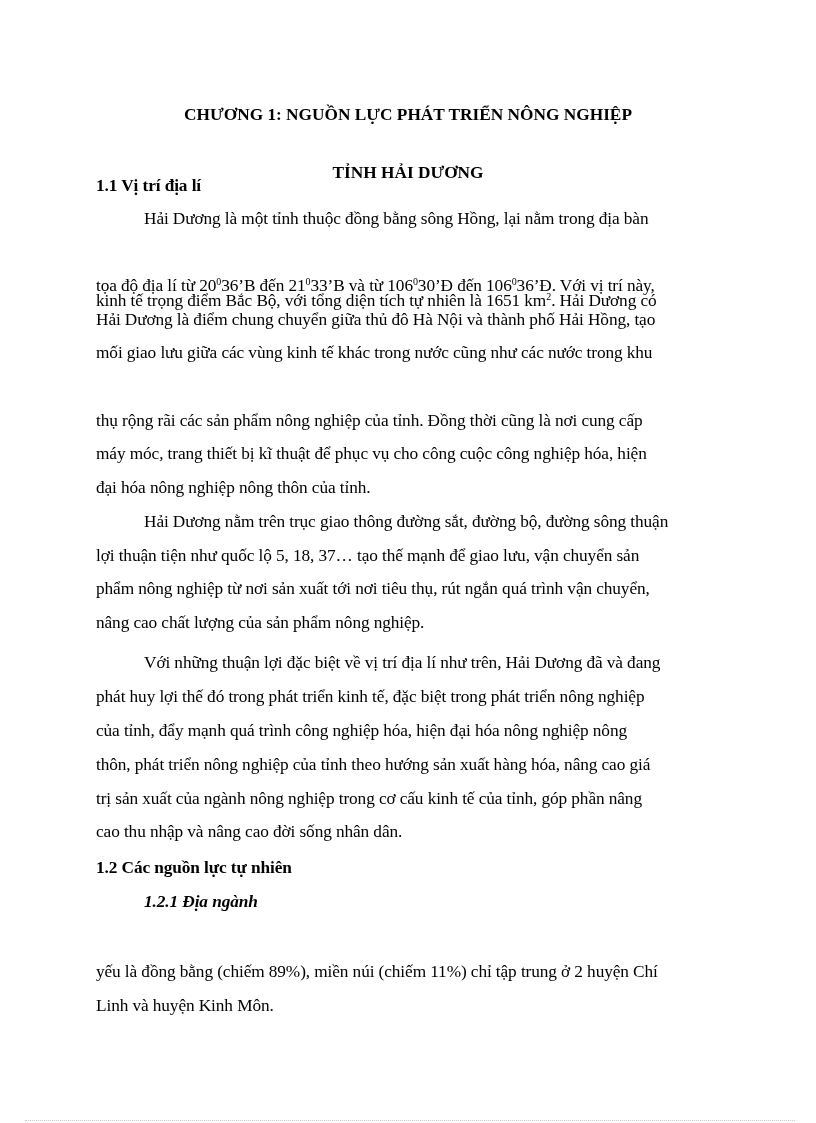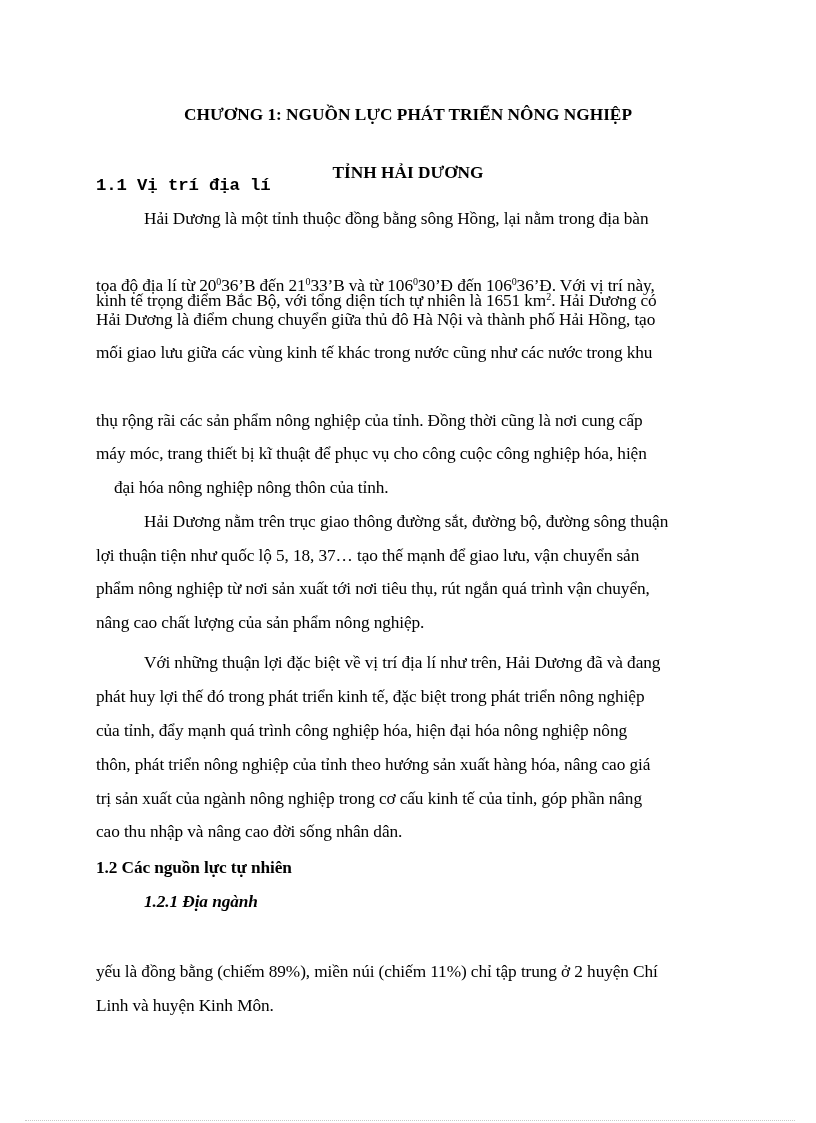--- a/index.html
+++ b/index.html
@@ -58,30 +58,30 @@
     }
   </style>
 </head>
 <body>
 
 <div class="page">
 
   <div class="title" style="top:104px;">CHƯƠNG 1: NGUỒN LỰC PHÁT TRIỂN NÔNG NGHIỆP</div>
   <div class="title" style="top:138px;margin-top:24px;">TỈNH HẢI DƯƠNG</div>
 
-  <div class="line heading" style="top:175px;font-family:Liberation Mono, monospace;">1.1 Vị trí địa lí</div>
+  <div class="line heading" style="top:175px;">1.1 Vị trí địa lí</div>
 
   <div class="line indent" style="top:208px;">Hải Dương là một tỉnh thuộc đồng bằng sông Hồng, lại nằm trong địa bàn</div>
   <div class="line" style="top:242px;margin-top:48px;"><span>kinh tế trọng điểm Bắc Bộ, với tổng diện tích tự nhiên là 1651 km</span><sup>2</sup><span>. Hải Dương có</span></div>
   <div class="line" style="top:275px;"><span>tọa độ địa lí từ 20</span><sup>0</sup><span>36’B đến 21</span><sup>0</sup><span>33’B và từ 106</span><sup>0</sup><span>30’Đ đến 106</span><sup>0</sup><span>36’Đ. Với vị trí này,</span></div>
   <div class="line" style="top:309px;">Hải Dương là điểm chung chuyển giữa thủ đô Hà Nội và thành phố Hải Hồng, tạo</div>
   <div class="line" style="top:342px;">mối giao lưu giữa các vùng kinh tế khác trong nước cũng như các nước trong khu</div>
   <div class="line" style="top:410px;">thụ rộng rãi  các sản phẩm nông nghiệp  của tỉnh. Đồng thời cũng là nơi cung cấp</div>
   <div class="line" style="top:443px;text-align:right;">máy móc, trang thiết bị kĩ thuật để phục vụ cho công cuộc công nghiệp hóa, hiện</div>
-  <div class="line" style="top:477px;margin-left:18px;">đại hóa nông nghiệp  nông thôn của tỉnh.</div>
+  <div class="line" style="top:477px;">đại hóa nông nghiệp  nông thôn của tỉnh.</div>
 
   <div class="line indent" style="top:511px;">Hải Dương nằm trên trục giao thông đường sắt, đường bộ, đường sông thuận</div>
   <div class="line" style="top:545px;">lợi thuận tiện như quốc lộ 5, 18, 37… tạo thế mạnh để giao lưu, vận chuyển sản</div>
   <div class="line" style="top:578px;">phẩm nông nghiệp  từ nơi sản xuất tới nơi tiêu thụ, rút ngắn quá trình vận chuyển,</div>
   <div class="line" style="top:612px;">nâng  cao chất lượng  của sản phẩm nông nghiệp.</div>
 
   <div class="line indent" style="top:652px;">Với những thuận lợi  đặc biệt về vị trí địa lí như trên, Hải Dương đã và  đang</div>
   <div class="line" style="top:686px;">phát huy lợi  thế  đó trong phát triển  kinh  tế, đặc biệt trong phát triển  nông nghiệp</div>
   <div class="line" style="top:720px;">của tỉnh, đẩy mạnh quá trình công nghiệp  hóa, hiện  đại hóa nông nghiệp  nông</div>
   <div class="line" style="top:754px;">thôn, phát triển nông nghiệp  của tỉnh theo hướng sản xuất hàng hóa, nâng cao giá</div>

